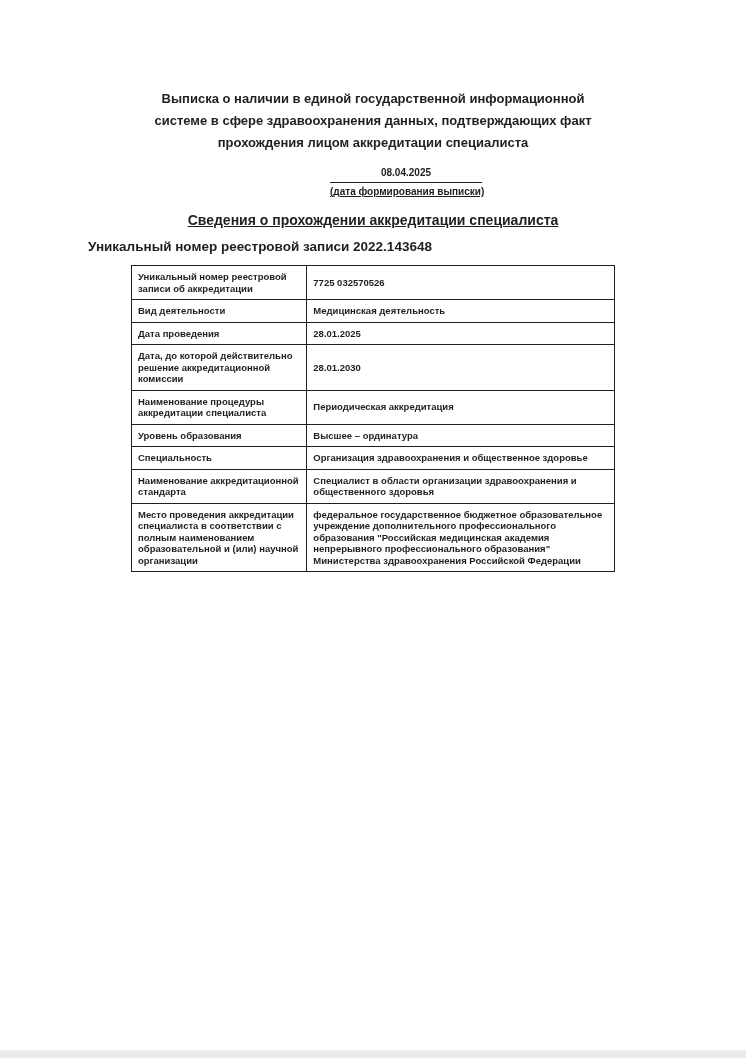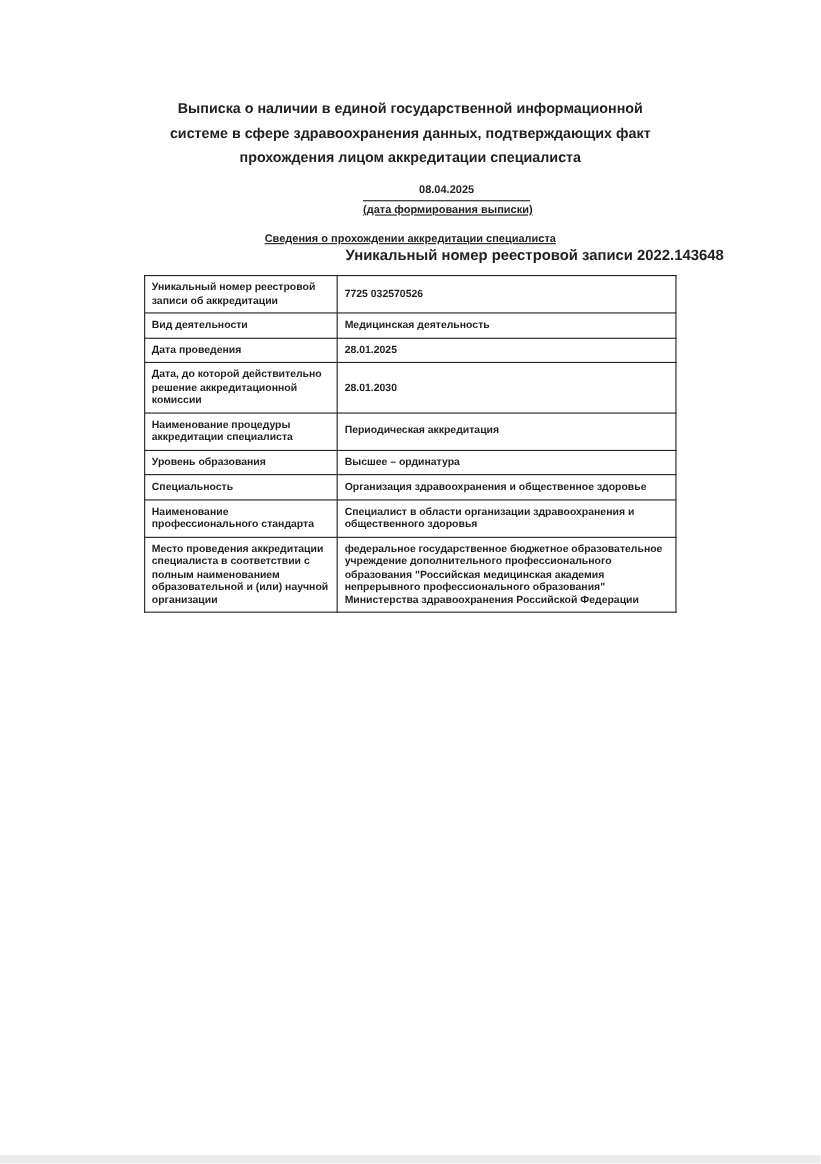--- a/index.html
+++ b/index.html
@@ -41,26 +41,26 @@
   }
   .intro {
     margin: 13px -14px 0 -14px;
     text-align: center;
     font-size: 10px;
     line-height: 17px;
   }
   .section-heading {
     margin-top: 13px;
     text-align: center;
-    font-size: 10px;
+    font-size: 14px;
     text-decoration: underline;
   }
   .registry-heading {
-    margin-top: 1px;
-    text-align: right;
+    margin-top: 11px;
+    text-align: left;
     font-size: 13.5px;
   }
   table.acc-table {
     width: 484px;
     margin: 11px auto 0 auto;
     border-collapse: collapse;
     font-size: 9.5px;
     line-height: 11.5px;
     table-layout: fixed;
   }
@@ -132,21 +132,21 @@
     <td class="cell-label">Уровень образования</td>
     <td class="cell-value">Высшее – ординатура</td>
   </tr>
 
   <tr>
     <td class="cell-label">Специальность</td>
     <td class="cell-value">Организация здравоохранения и общественное здоровье</td>
   </tr>
 
   <tr>
-    <td class="cell-label">Наименование профессионального стандарта</td>
+    <td class="cell-label">Наименование аккредитационной стандарта</td>
     <td class="cell-value">Специалист в области организации здравоохранения и общественного здоровья</td>
   </tr>
 
   <tr>
     <td class="cell-label">Место проведения аккредитации специалиста в соответствии с полным наименованием образовательной и (или) научной организации</td>
     <td class="cell-value">федеральное государственное бюджетное образовательное учреждение дополнительного профессионального образования "Российская медицинская академия непрерывного профессионального образования" Министерства здравоохранения Российской Федерации</td>
   </tr>
 </tbody>
   </table>
 

